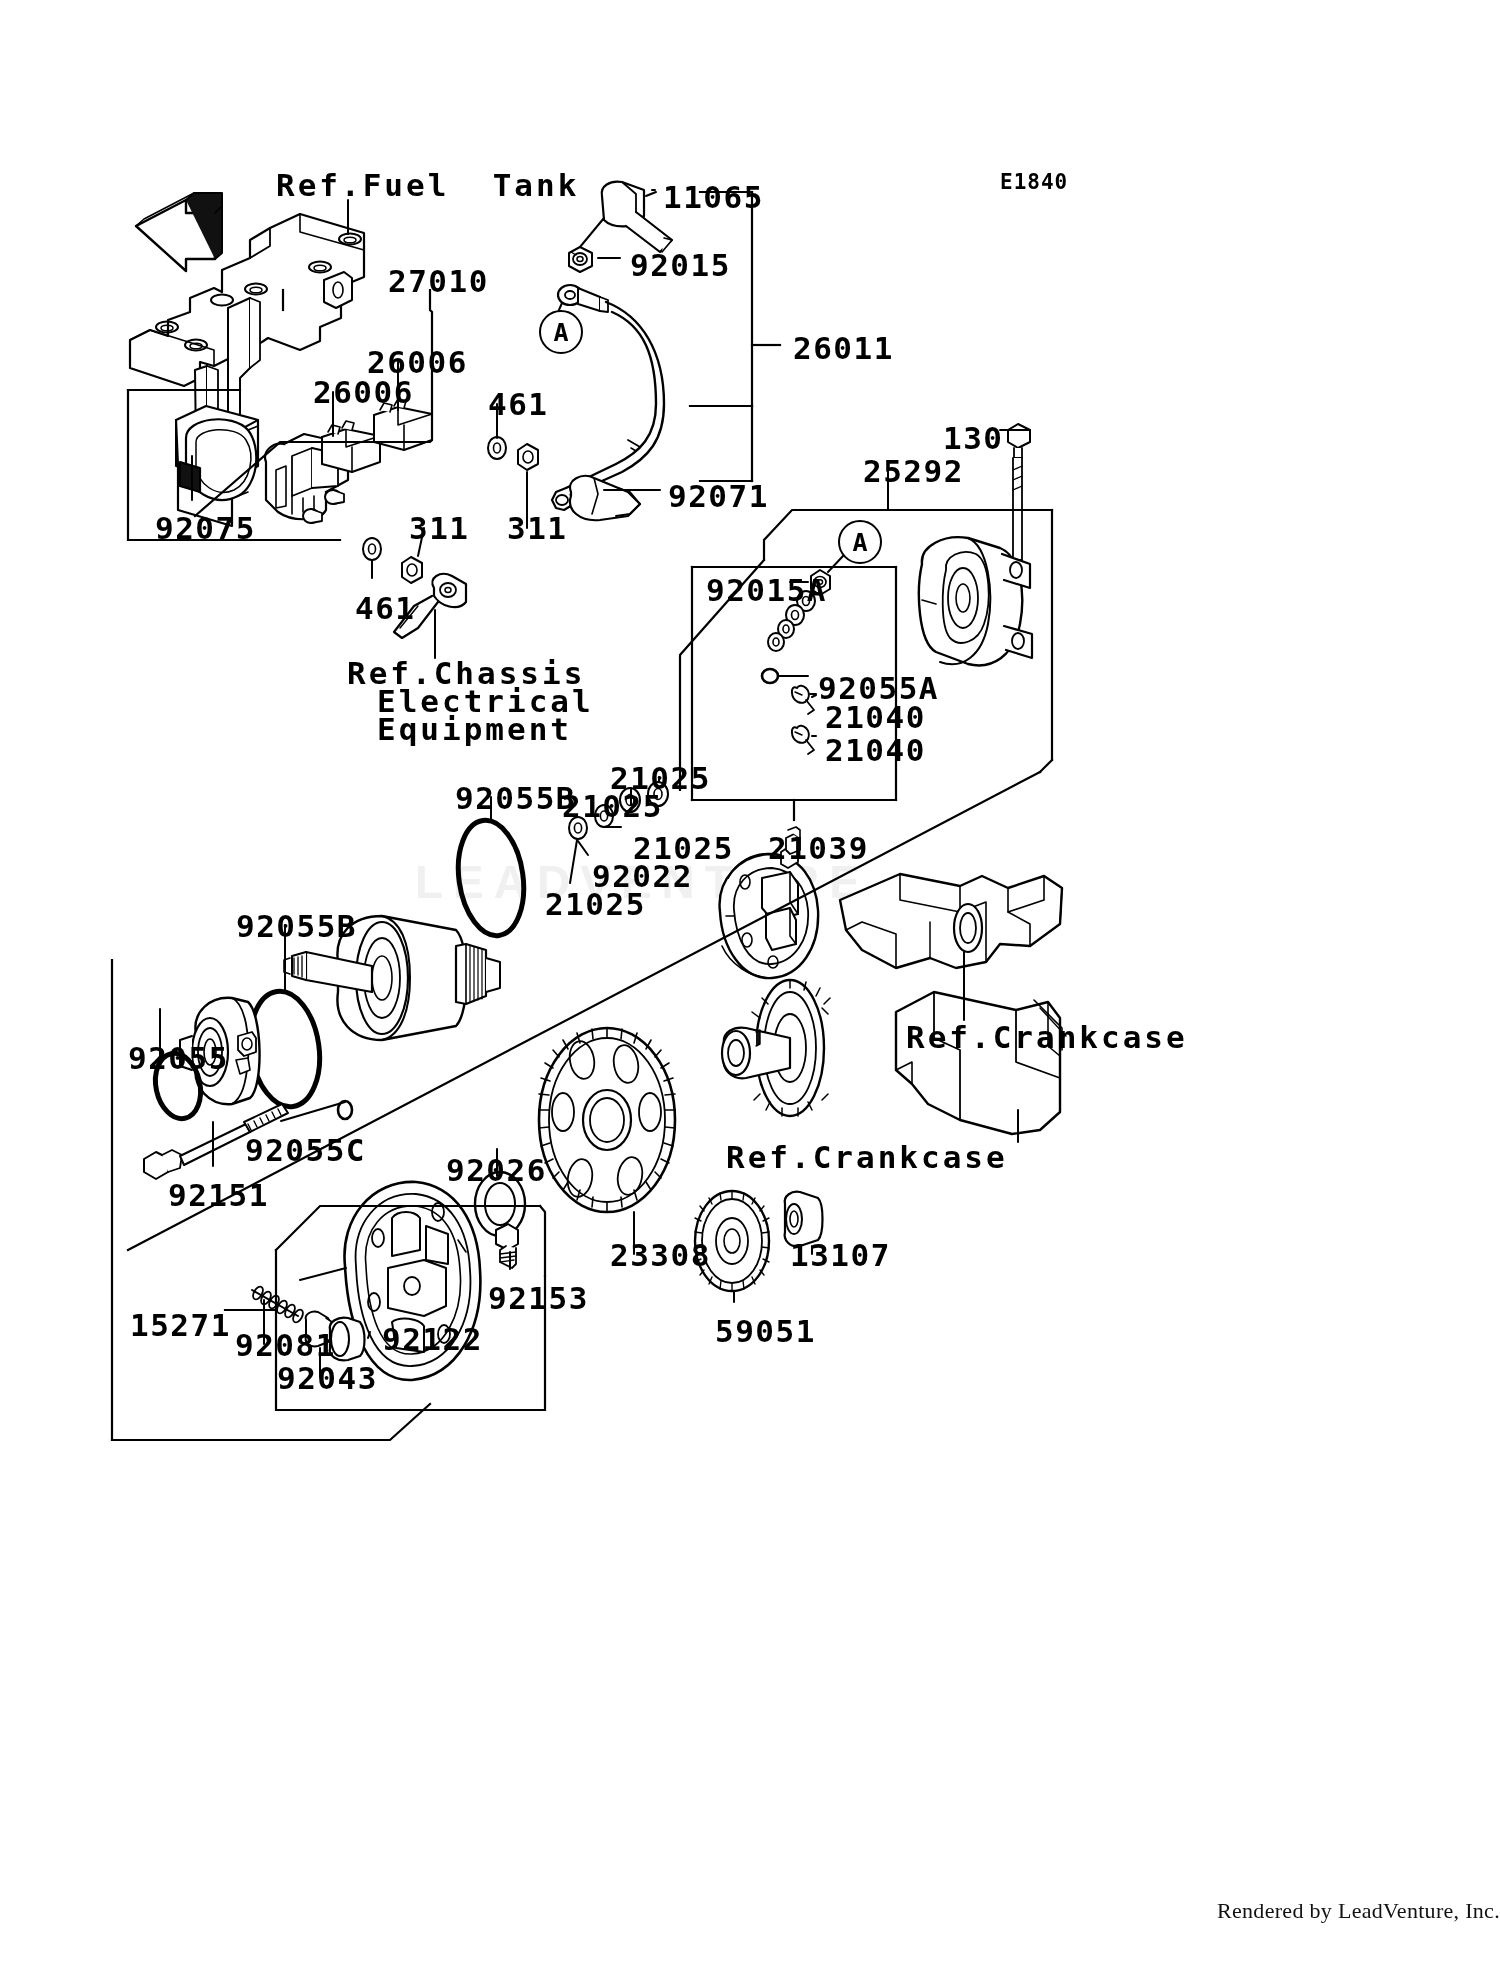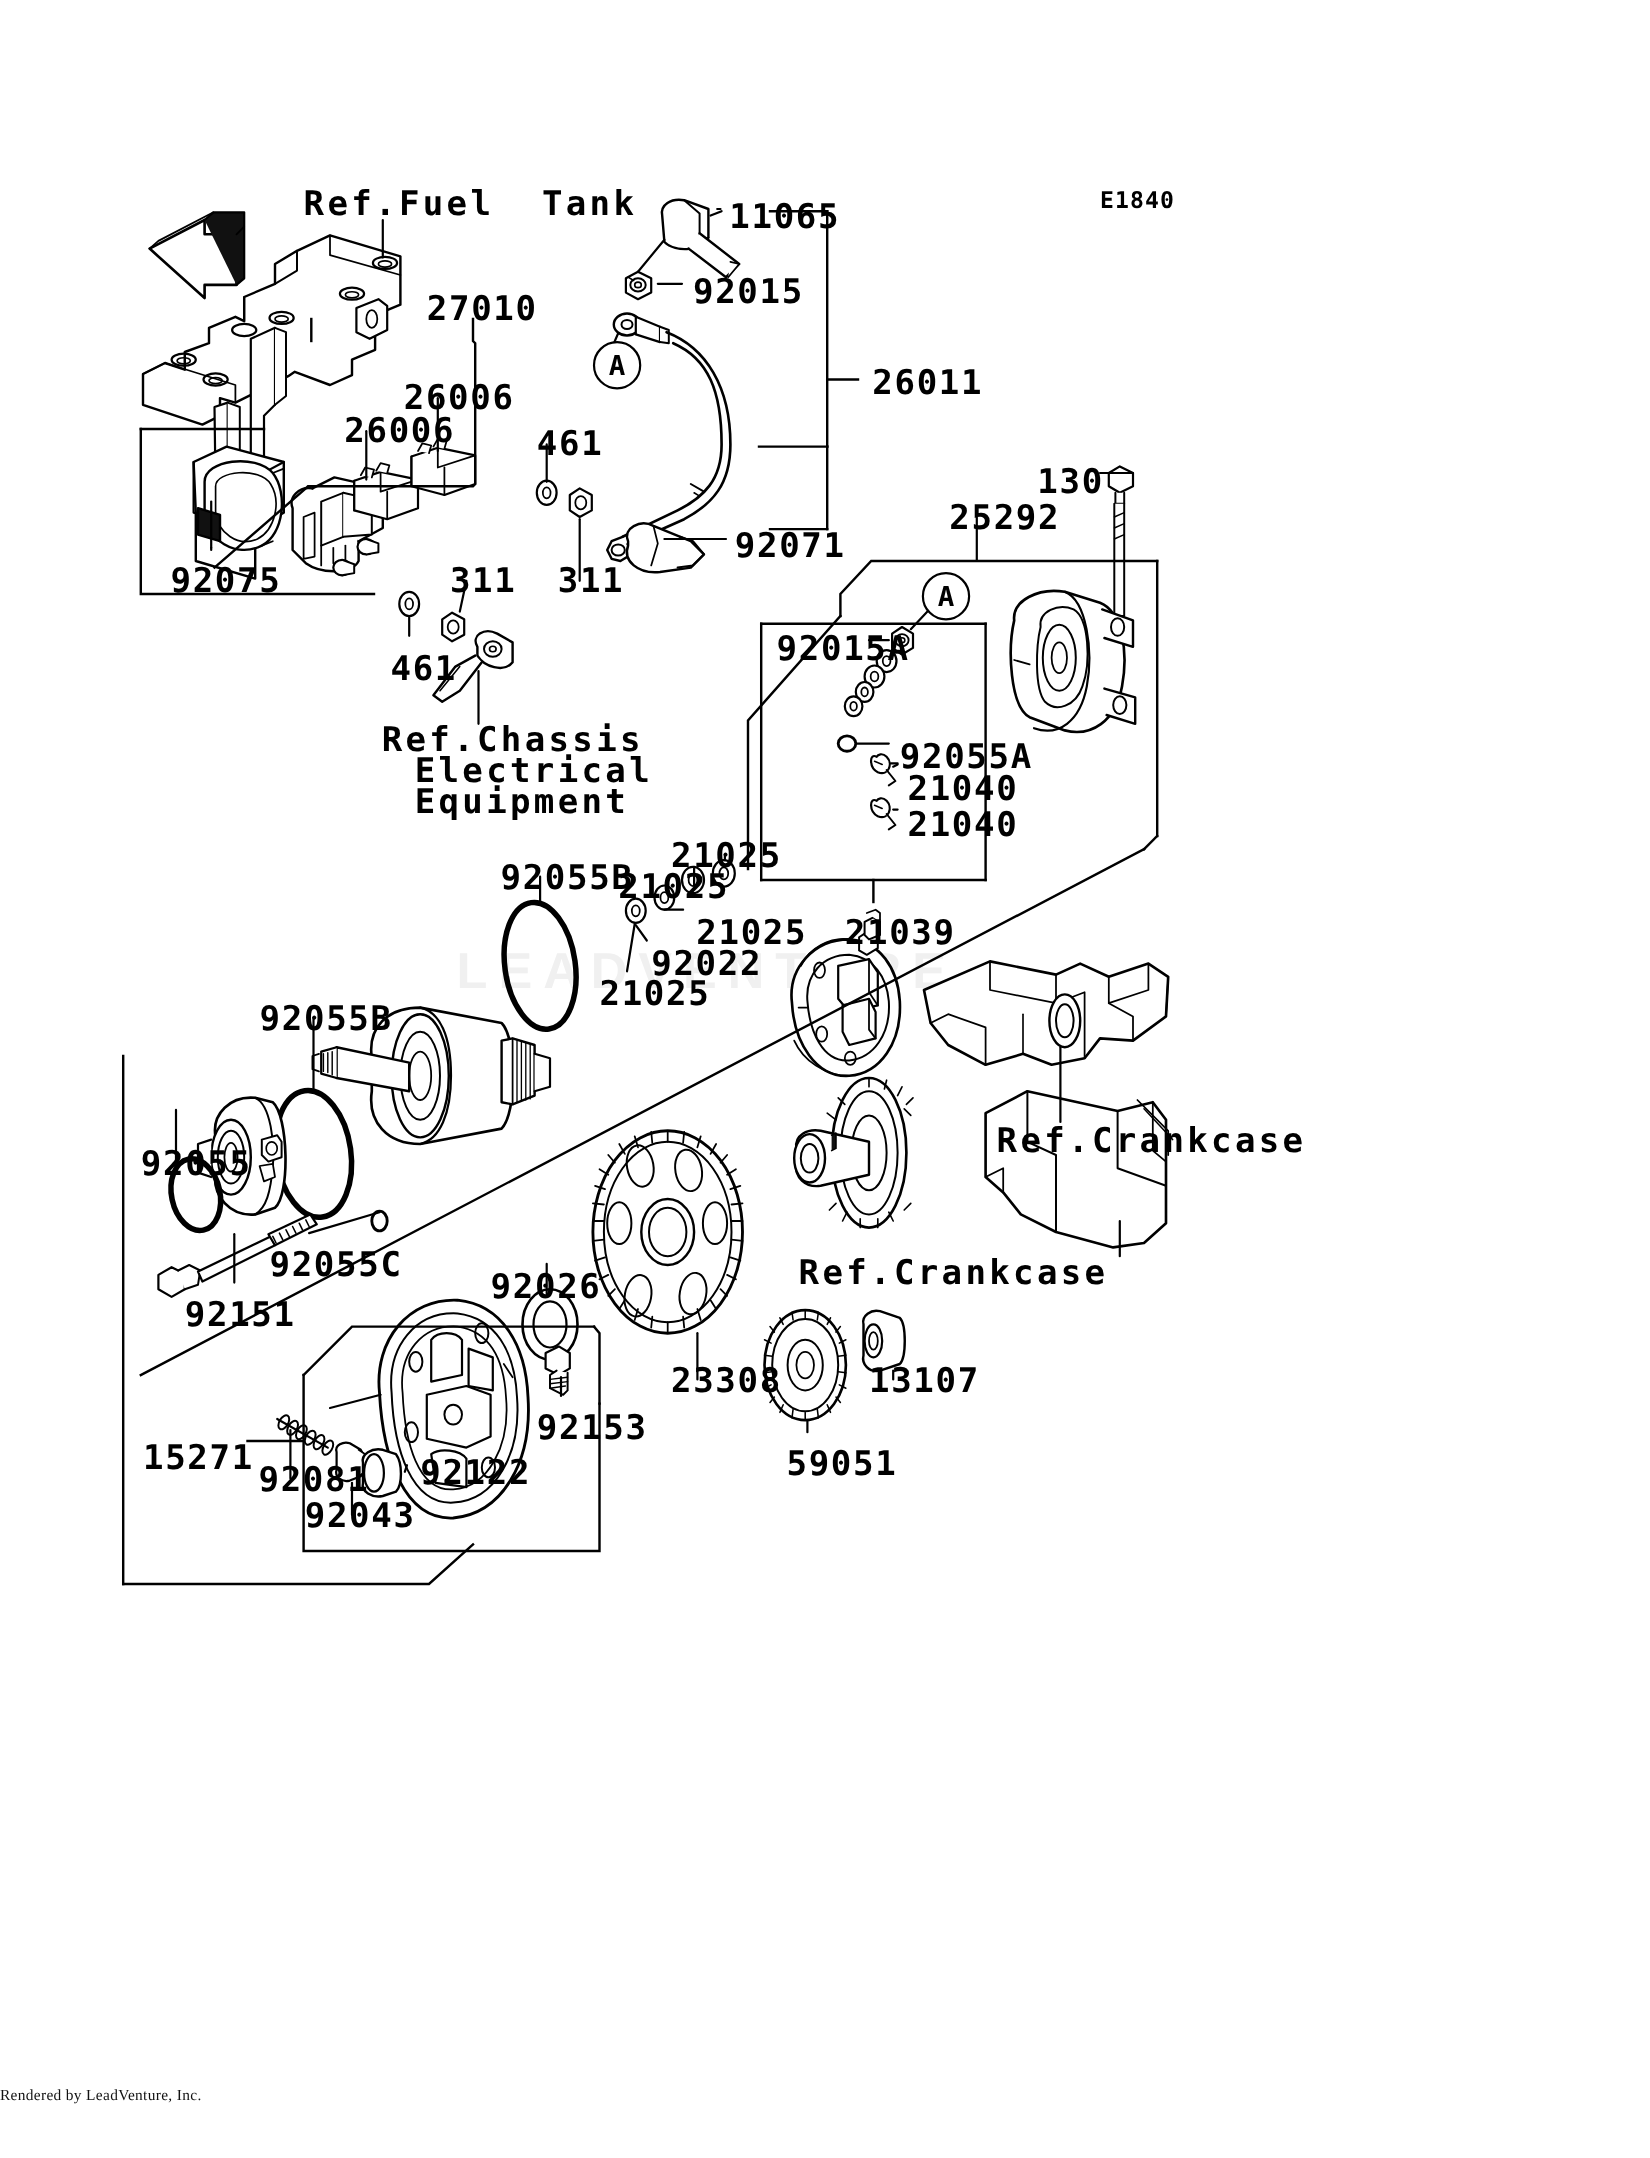--- a/index.html
+++ b/index.html
@@ -13,23 +13,23 @@
   svg.layer{position:absolute;left:0;top:0;width:1500px;height:1962px;}
   .lbl{
     position:absolute;
     font-family:"DejaVu Sans Mono","Liberation Mono",monospace;
     font-size:31px;font-weight:bold;letter-spacing:1.5px;
     color:#000;white-space:pre;line-height:1.0;
   }
   .lbl.ref{font-weight:bold;letter-spacing:3px;}
   .lbl.code{font-size:21px;font-weight:bold;letter-spacing:1px;}
   .footer{
-    position:absolute;left:0;top:1898px;width:1500px;text-align:left;
+    position:absolute;left:0;top:1898px;width:1500px;text-align:right;
     font-family:"Liberation Serif","DejaVu Serif",serif;
-    font-size:14px;color:#111;letter-spacing:0.3px;
+    font-size:22px;color:#111;letter-spacing:0.3px;
   }
   .wm{
     position:absolute;
     font-family:"Liberation Sans","DejaVu Sans",sans-serif;
     color:#f0f0f0;font-weight:bold;letter-spacing:10px;
     font-size:46px;user-select:none;pointer-events:none;
   }
   .cball{
     position:absolute;width:40px;height:40px;border:2.5px solid #000;border-radius:50%;
     background:#fff;display:flex;align-items:center;justify-content:center;

